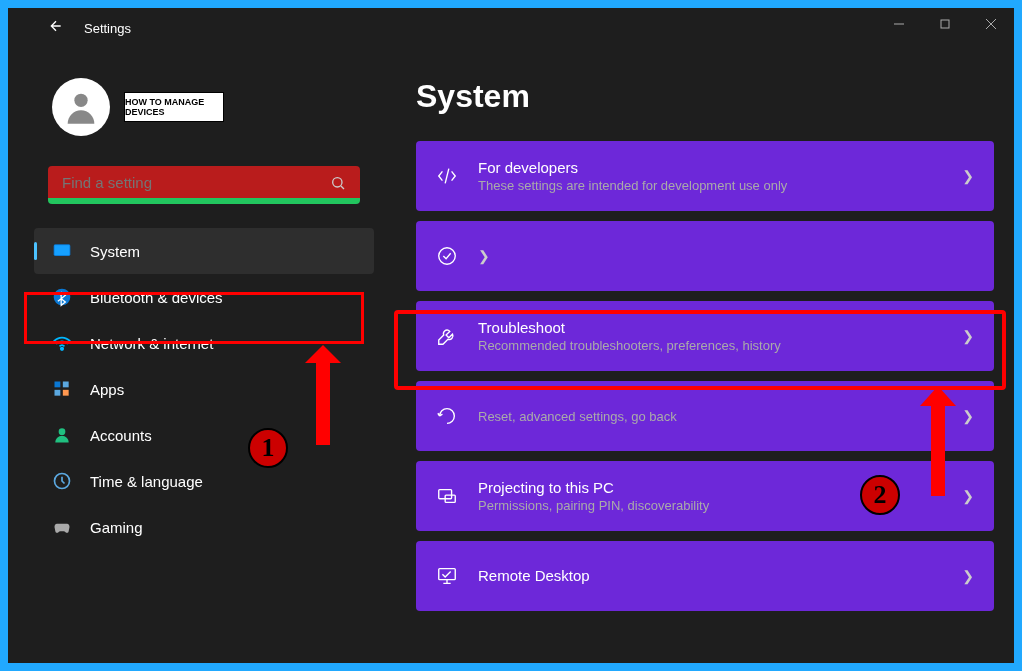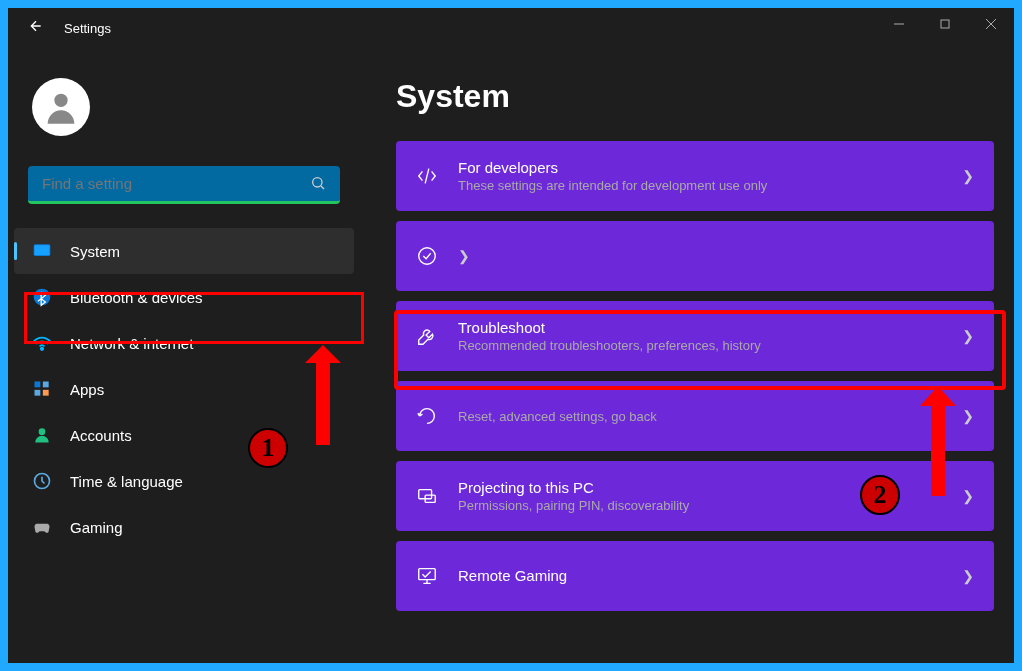--- a/index.html
+++ b/index.html
@@ -11,20 +11,21 @@
     overflow: hidden;
     padding: 8px;
   }
   .window {
     width: 100%;
     height: 100%;
     background: #1e1e1e;
     color: #fff;
     position: relative;
     overflow: hidden;
+    padding-left: 20px;
   }
   .titlebar {
     height: 40px;
     display: flex;
     align-items: center;
     padding-left: 20px;
     position: relative;
   }
   .back-btn {
     color: #fff;
@@ -68,23 +69,23 @@
     width: 100px; height: 30px;
     background: #fff;
     display: flex; align-items: center; justify-content: center;
     font-size: 9px; font-weight: bold; color: #000;
     border: 1px solid #000;
   }
   .search-wrap { padding: 0 20px 16px 20px; }
   .search {
     width: 100%;
     height: 38px;
-    background: #0369a1;
+    background: #b91c1c;
     border: none;
-    border-bottom: 3px solid #22c55e;
+    border-bottom: 6px solid #22c55e;
     border-radius: 4px;
     color: #ccc;
     padding: 0 40px 0 14px;
     font-size: 15px;
     position: relative;
   }
   .search-box { position: relative; }
   .search-icon {
     position: absolute;
     right: 14px; top: 50%;
@@ -226,20 +227,23 @@
 
   <div class="content">
     <div class="sidebar">
       <div class="profile">
         <div class="avatar">
           <svg viewBox="0 0 24 24" fill="#888">
               <circle cx="12" cy="8" r="4"></circle>
               <path d="M4 22c0-4.4 3.6-8 8-8s8 3.6 8 8"></path>
             </svg>
         </div>
+        <div>
+          <div class="logo-img">HOW TO MANAGE DEVICES</div>
+        </div>
       </div>
 
       <div class="search-wrap">
         <div class="search-box">
           <input class="search" placeholder="Find a setting" style="">
           <span class="search-icon">
             <svg width="16" height="16" viewBox="0 0 24 24" fill="none" stroke="currentColor" stroke-width="2">
                 <circle cx="11" cy="11" r="7"></circle>
                 <line x1="21" y1="21" x2="16.5" y2="16.5"></line>
               </svg>
@@ -382,21 +386,21 @@
       </div>
 
       <div class="card">
         <span class="card-icon">
             <svg width="22" height="22" viewBox="0 0 24 24" fill="none" stroke="#fff" stroke-width="1.5">
               <rect x="3" y="4" width="18" height="12" rx="1"></rect>
               <path d="M8 20h8M12 16v4M7 10l3 3 6-6"></path>
             </svg>
           </span>
         <div class="card-text">
-          <div class="card-title">Remote Gaming</div>
+          <div class="card-title">Remote Desktop</div>
         </div>
         <span class="chev">❯</span>
       </div>
     </div>
   </div>
 
   <div class="highlight-box-1"></div>
   <div class="highlight-box-2"></div>
 
   <svg class="arrow-1" width="60" height="110">

